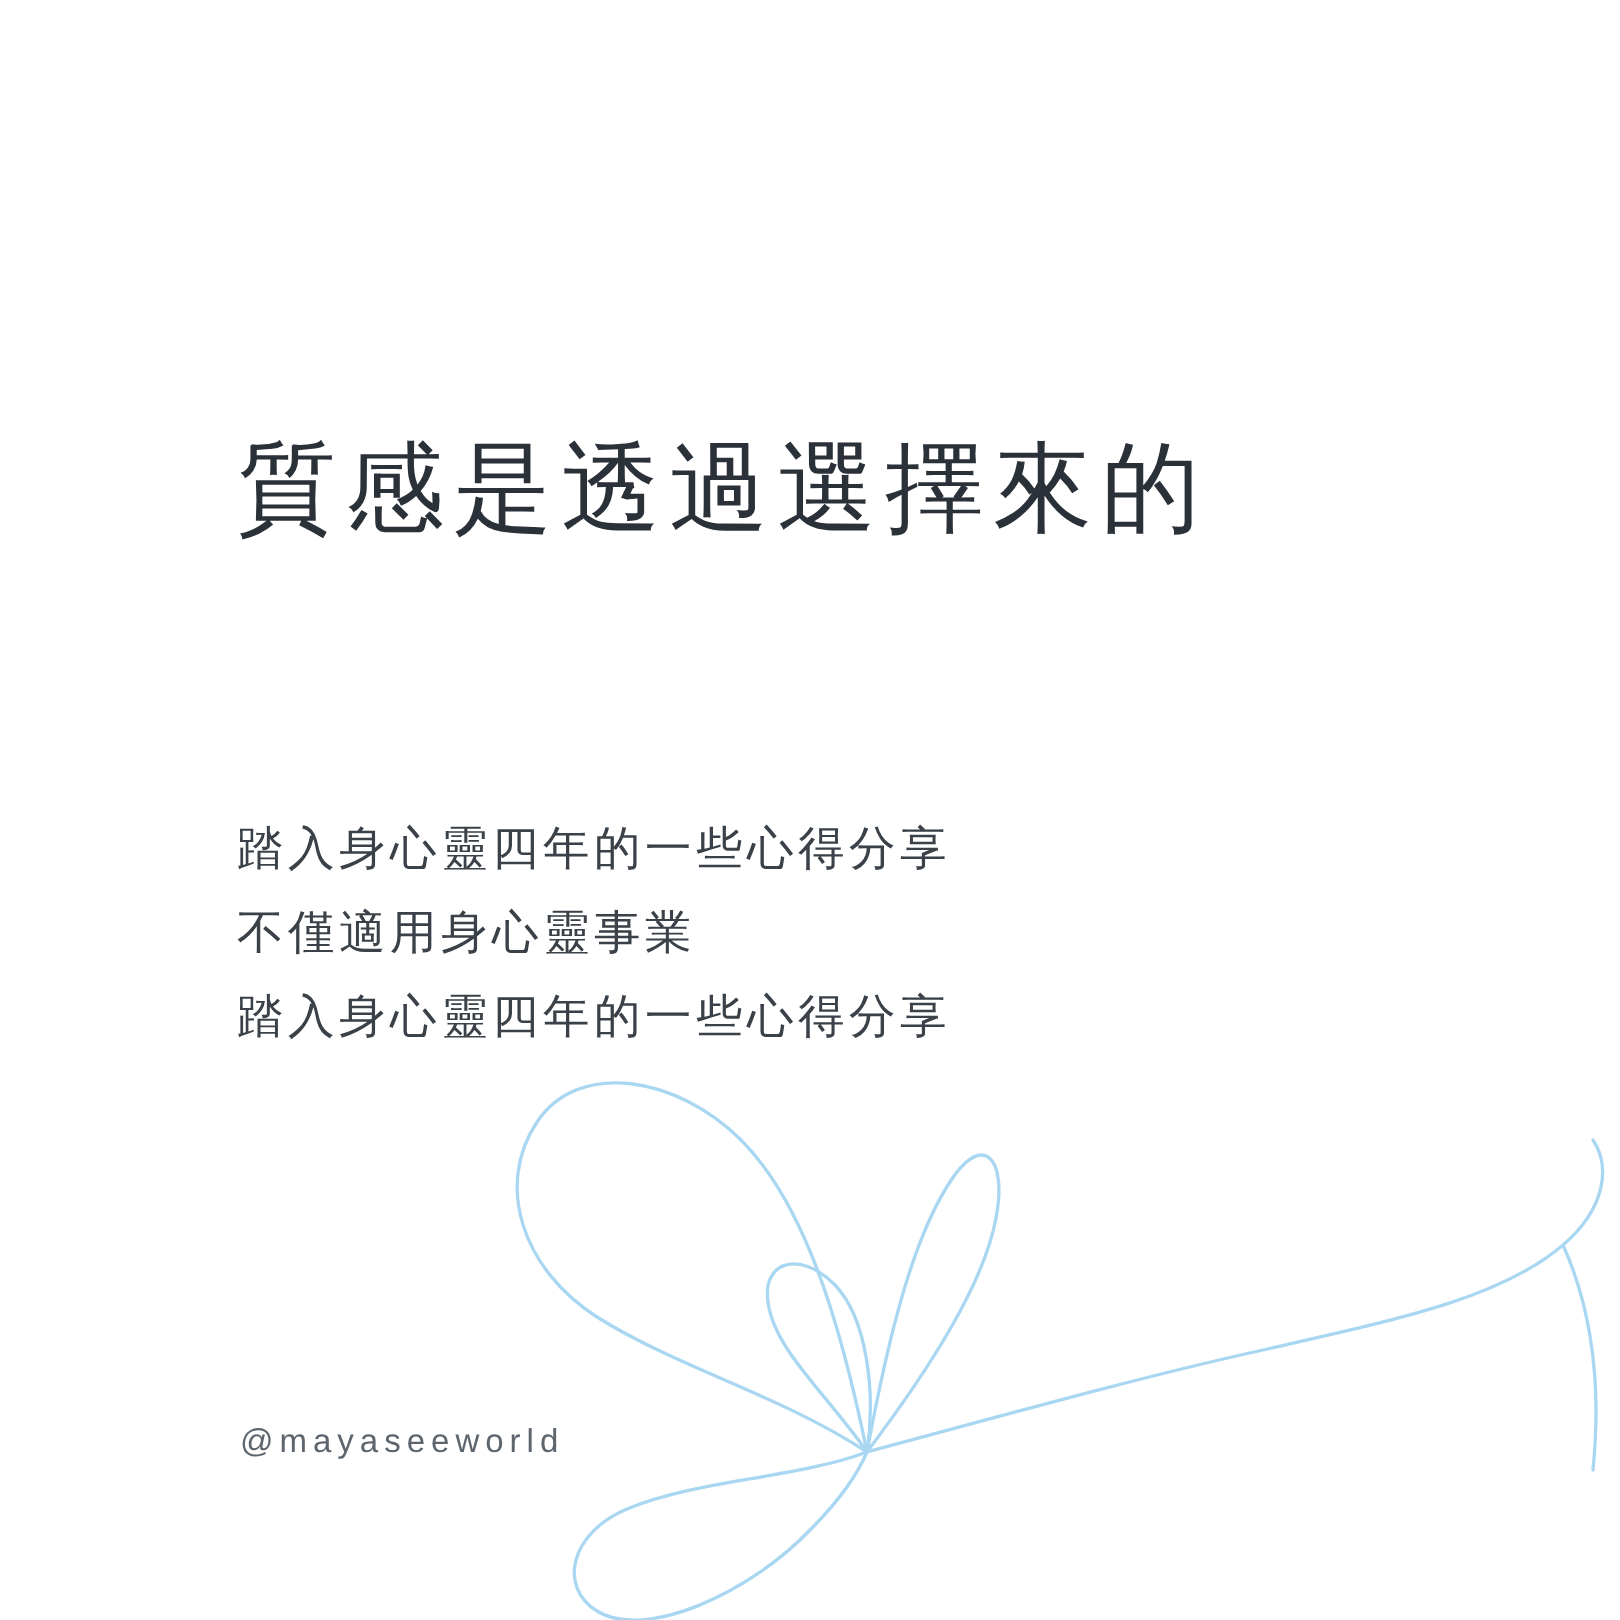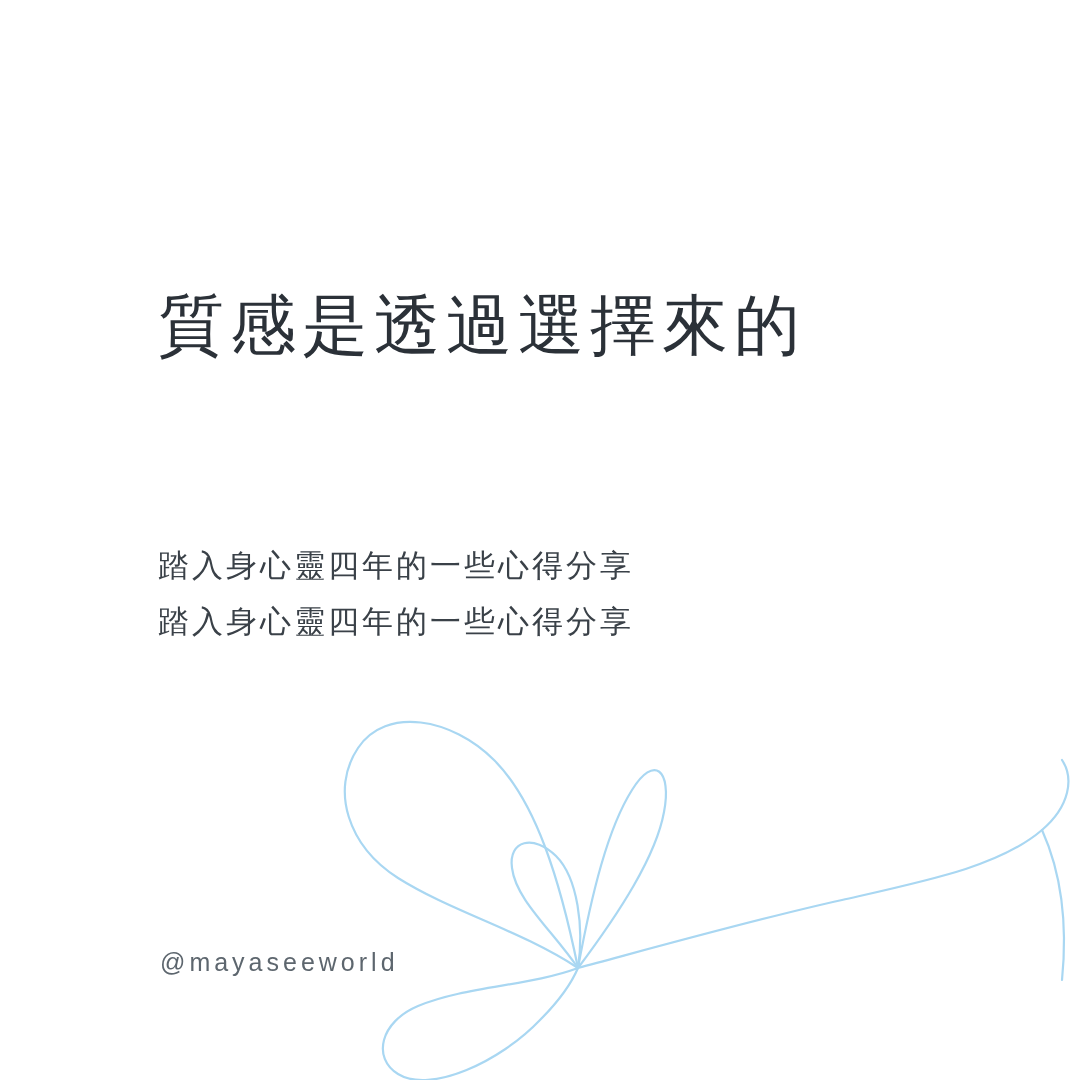--- a/index.html
+++ b/index.html
@@ -64,21 +64,21 @@
     color: #3a4148;
     letter-spacing: 3px;
     line-height: 56px;
     white-space: nowrap;
   }
   .handle {
     position: absolute;
     left: 160px;
     top: 948px;
     font-family: "Liberation Sans", sans-serif;
-    font-size: 25px;
+    font-size: 22px;
     font-weight: 400;
     color: #5d666e;
     letter-spacing: 4px;
     white-space: nowrap;
   }
 </style>
 </head>
 <body>
 
 <div class="canvas">
@@ -113,19 +113,20 @@
   </svg>
 
   <div class="content">
 
     <div class="headline">
       <div class="headline-line">質感是透過選擇來的</div>
     </div>
 
     <div class="subtext">
       <div class="subtext-line">踏入身心靈四年的一些心得分享</div>
+      <div class="subtext-line">不僅適用身心靈事業</div>
       <div class="subtext-line">踏入身心靈四年的一些心得分享</div>
     </div>
 
     <div class="handle">@mayaseeworld</div>
 
   </div>
 </div>
 
 </body></html>

